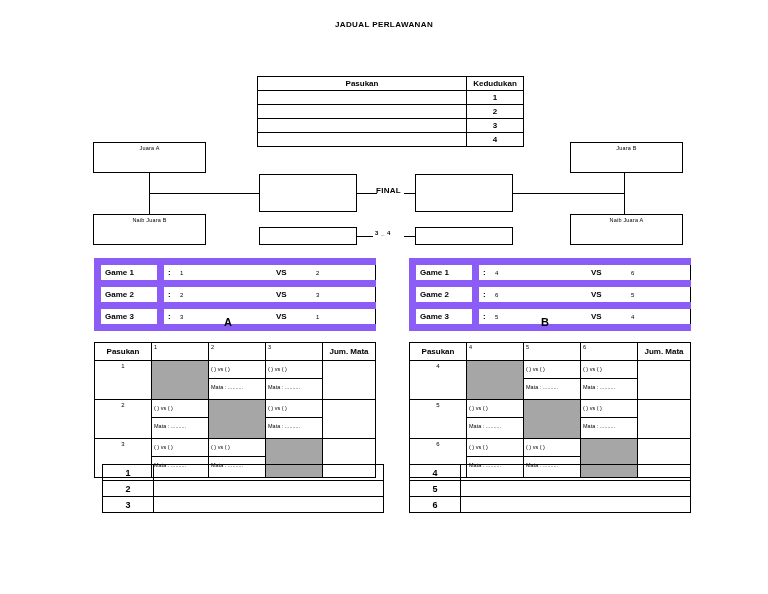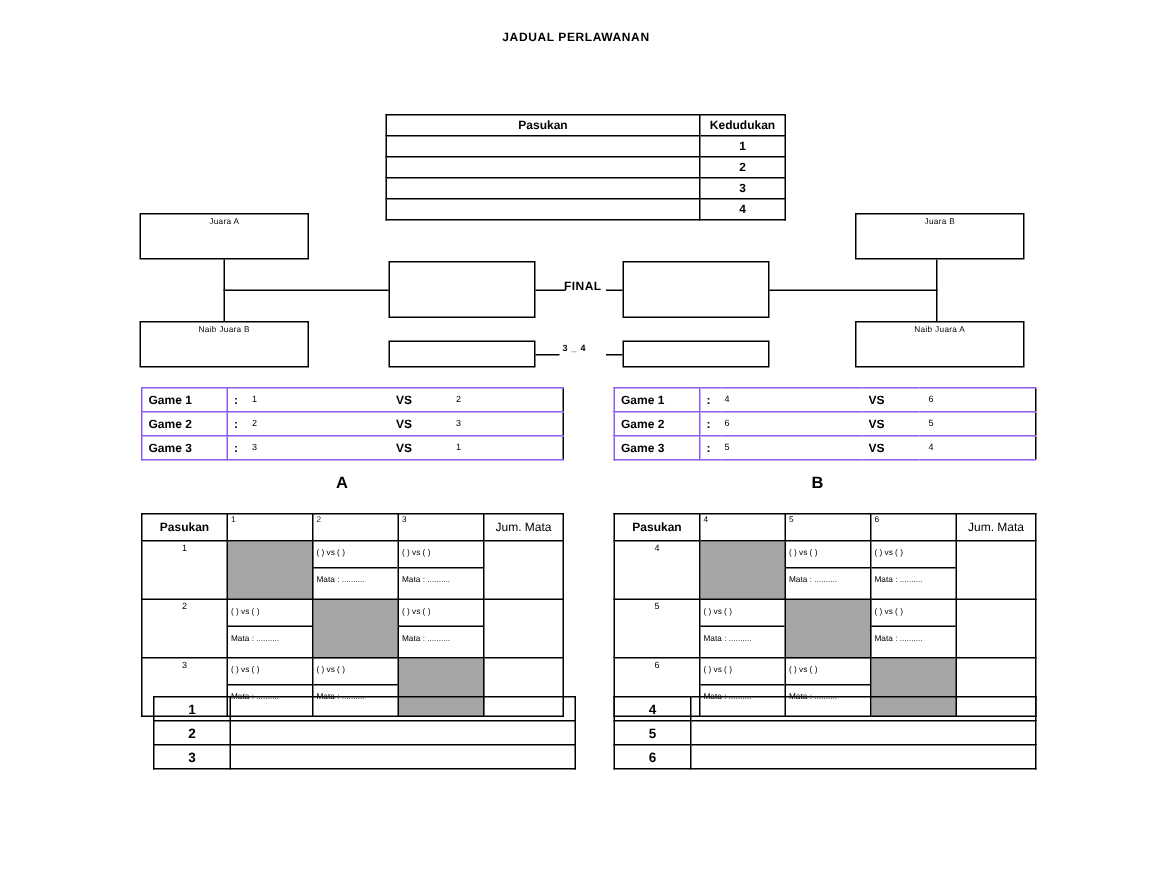--- a/index.html
+++ b/index.html
@@ -76,21 +76,21 @@
   }
 
   
   table.games {
     border-collapse: collapse;
     table-layout: fixed;
     width: 282px;
     border: 1.6px solid #000;
   }
   table.games td {
-    border: 1px solid #8b5cf6;
+    border: 7px solid #8b5cf6;
     height: 15px;
     font-size: 8px;
     font-weight: bold;
     padding: 0 0 0 4px;
     vertical-align: middle;
   }
   table.games .g-name { width: 52px; }
   table.games .g-colon { width: 10px; text-align: left; }
   table.games .g-t1 { width: 92px; font-size: 6px; font-weight: normal; padding-left: 2px; }
   table.games .g-vs { width: 34px; text-align: left; }
@@ -123,21 +123,21 @@
   }
   table.matrix .m-head-num {
     width: 54px; height: 16px;
     font-size: 5.5px; font-weight: normal;
     padding: 1px 0 0 2px;
     vertical-align: top;
   }
   table.matrix .m-head-sum {
     height: 16px;
     text-align: center; vertical-align: middle;
-    font-size: 8px; font-weight: normal;
+    font-size: 8px; font-weight: bold;
   }
   table.matrix .m-row-num {
     text-align: center; vertical-align: top;
     font-size: 6px; font-weight: normal;
     padding-top: 2px;
     height: 36px;
   }
   table.matrix td.m-cell { padding: 0; height: 36px; }
   table.matrix td.m-gray { background: #a6a6a6; }
   table.matrix td.m-sum { height: 36px; }

